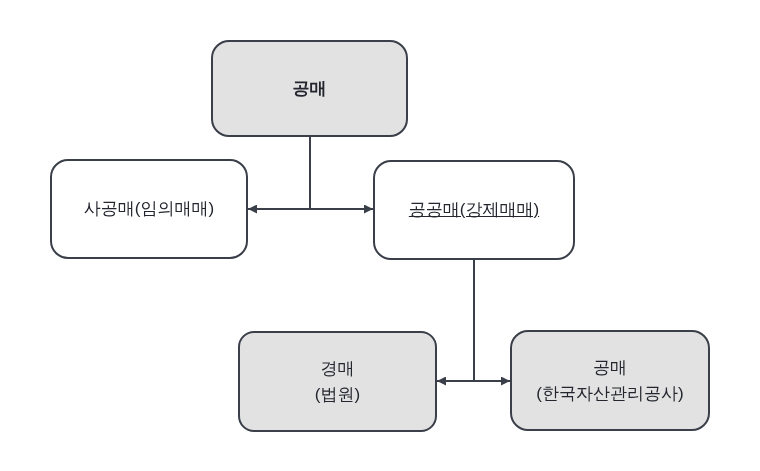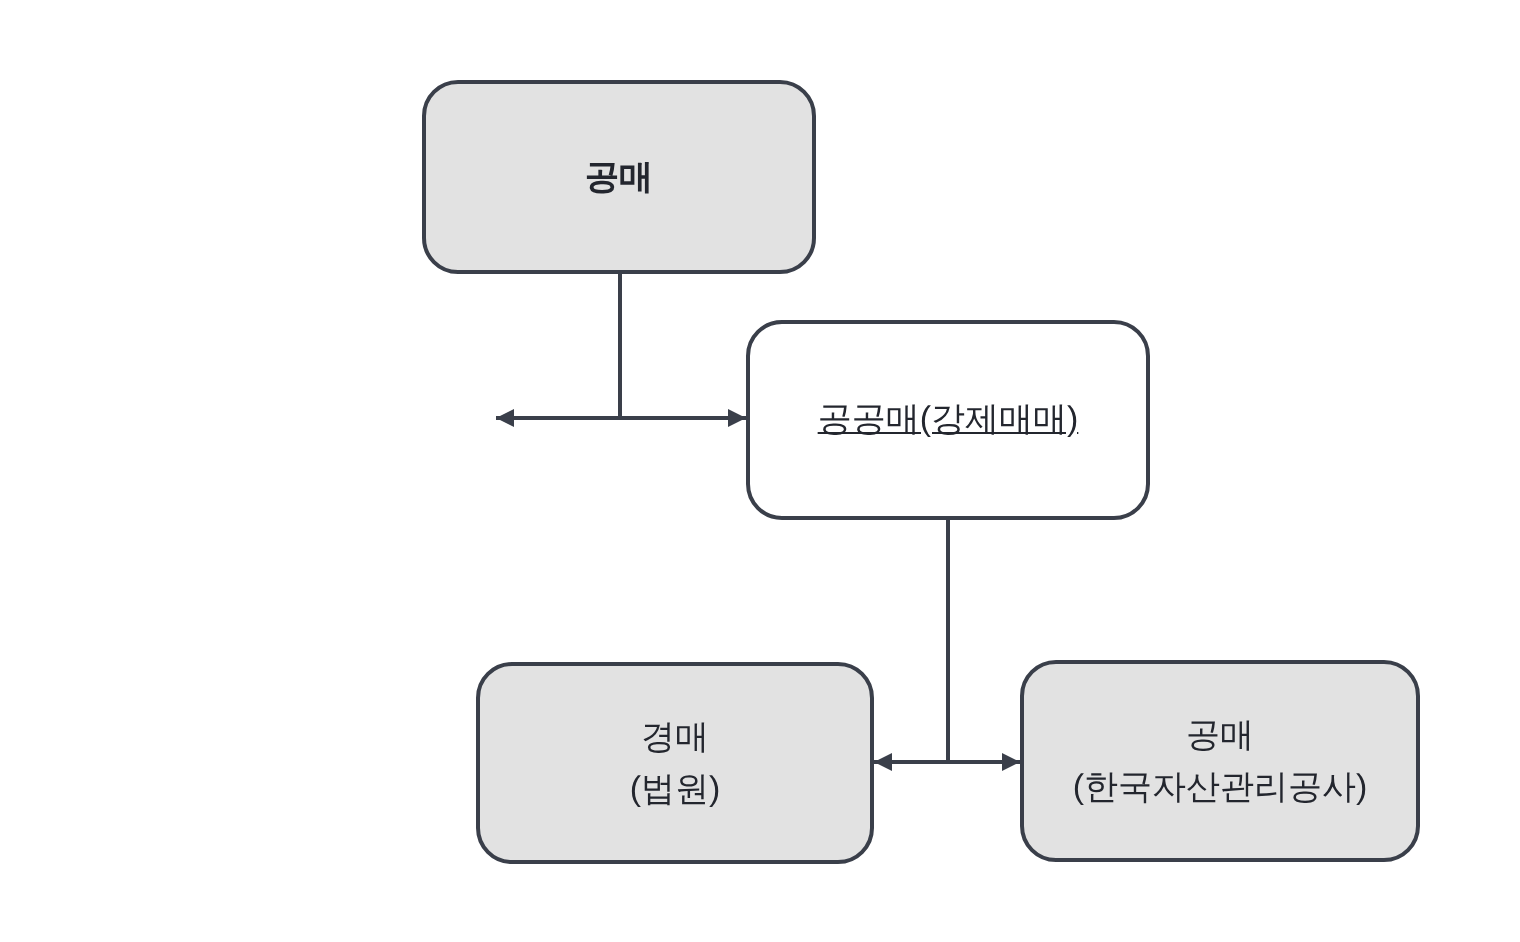--- a/index.html
+++ b/index.html
@@ -44,21 +44,21 @@
     white-space: pre-line;
     background: var(--node-fill-plain);
   }
   .node.shaded { background: var(--node-fill-shaded); }
   .node.bold { font-weight: 700; }
 
   
   #node-root          { left: 211px; top: 40px;  width: 197px; height: 97px;  }
   #node-private-sale  { left: 50px;  top: 159px; width: 198px; height: 100px; }
   #node-public-sale   { left: 373px; top: 160px; width: 202px; height: 100px; text-decoration: underline; }
-  #node-court-auction { left: 238px; top: 331px; width: 199px; height: 101px; }
+  #node-court-auction { left: 238px; top: 331px; width: 199px; height: 101px; border-radius: 16px; }
   #node-kamco-gongmae { left: 510px; top: 330px; width: 200px; height: 101px; }
 </style>
 </head>
 <body>
 
 <div class="canvas">
 
   <svg class="connectors" viewBox="0 0 760 471" xmlns="http://www.w3.org/2000/svg" aria-hidden="true">
     <defs>
       <marker id="arrow-end" markerUnits="userSpaceOnUse" markerWidth="10" markerHeight="9" refX="9" refY="4.5" orient="auto">
@@ -75,20 +75,23 @@
 
     <line x1="474" y1="260" x2="474" y2="381" stroke="currentColor" stroke-width="2"></line>
 
     <line x1="437" y1="381" x2="510" y2="381" stroke="currentColor" stroke-width="2" marker-start="url(#arrow-start)" marker-end="url(#arrow-end)"></line>
   </svg>
 
   <div class="node shaded bold" id="node-root">
     <span>공매</span>
   </div>
 
+  <div class="node" id="node-private-sale">
+    <span>사공매(임의매매)</span>
+  </div>
 
   <div class="node" id="node-public-sale">
     <span>공공매(강제매매)</span>
   </div>
 
   <div class="node shaded" id="node-court-auction">
     <span>경매
 (법원)</span>
   </div>
 

